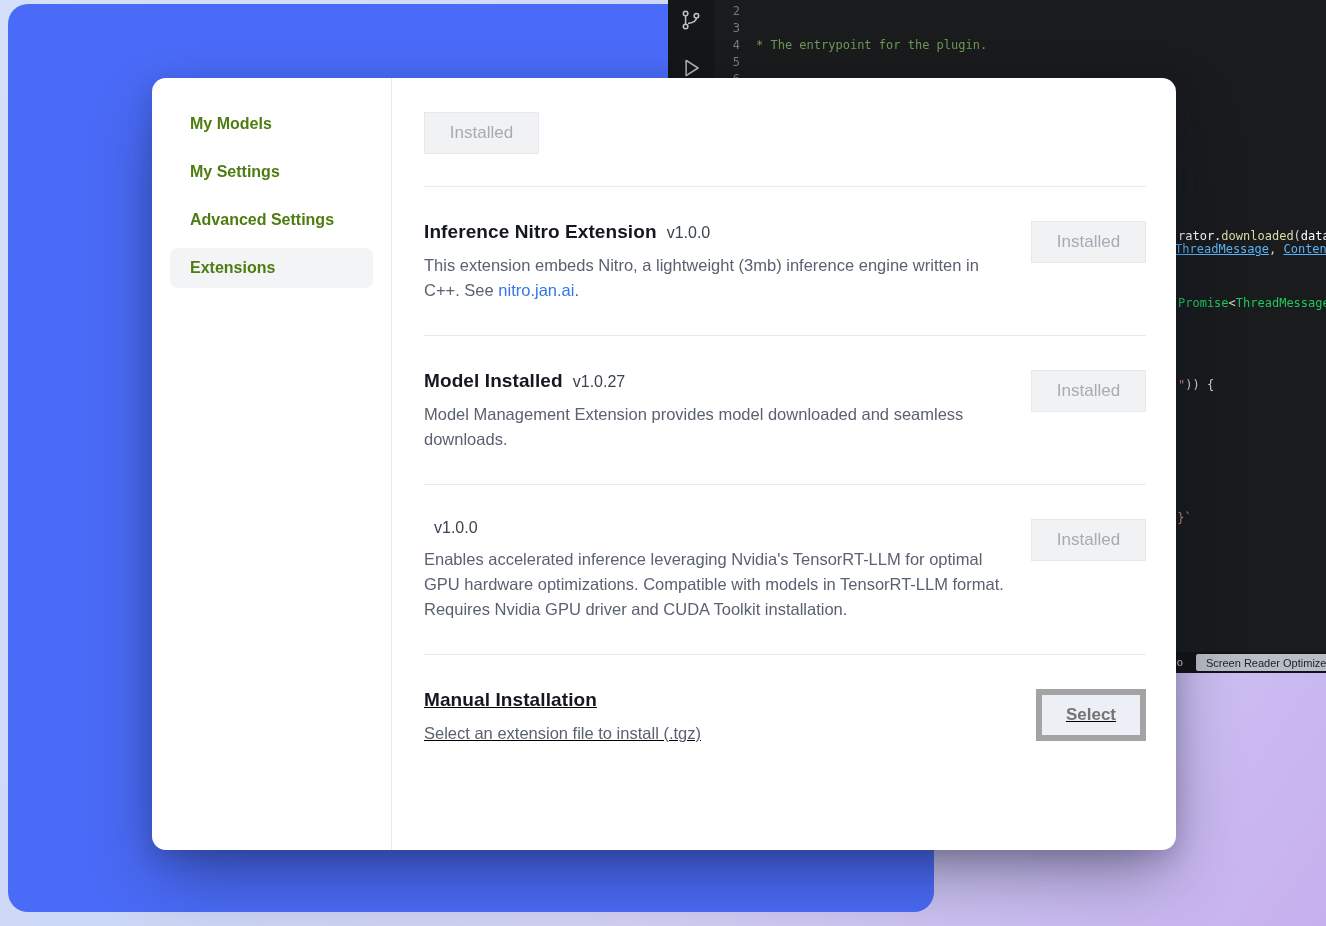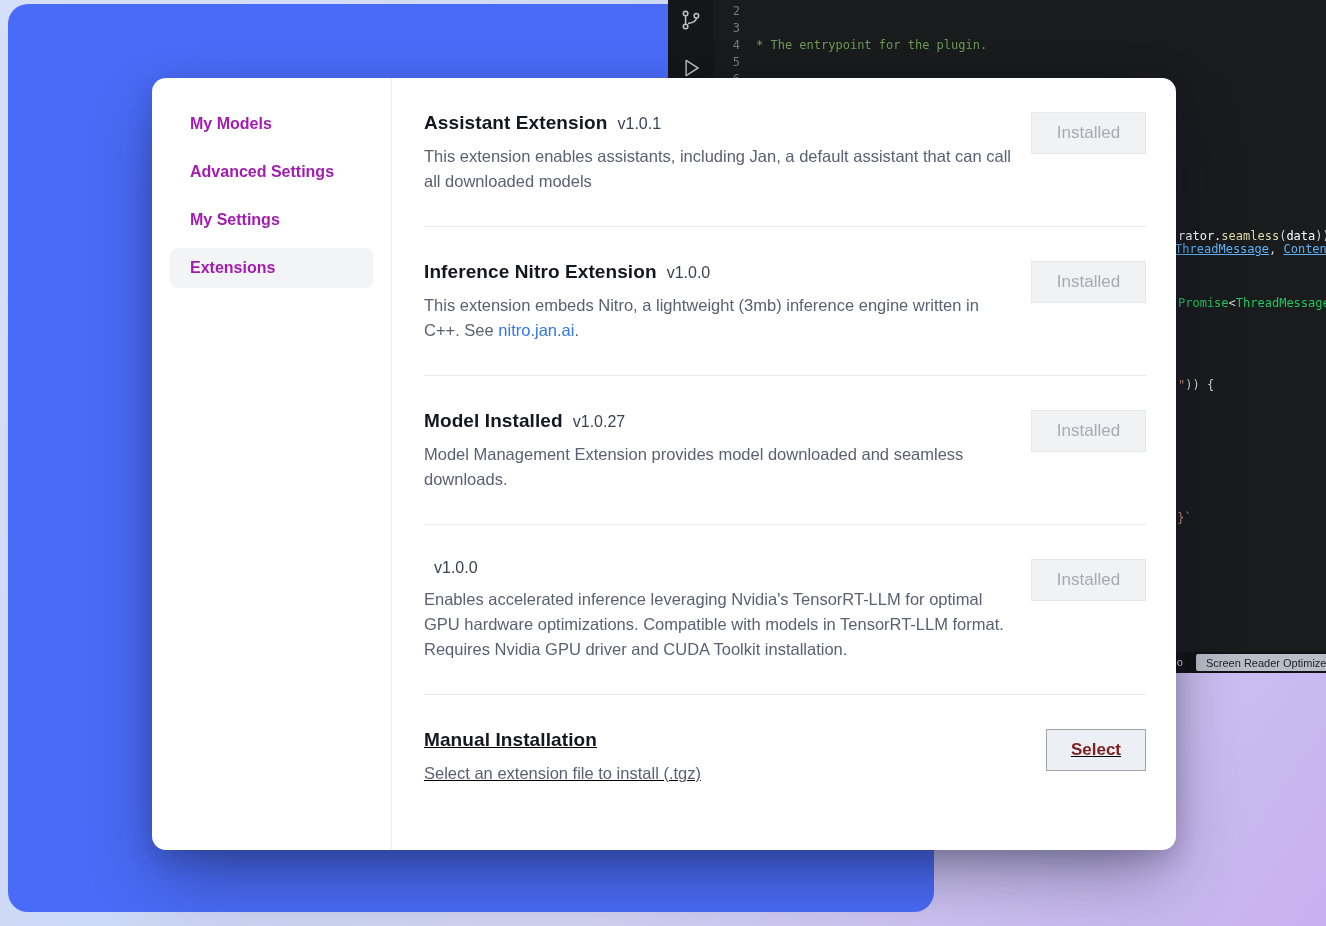--- a/index.html
+++ b/index.html
@@ -63,21 +63,21 @@
 
   
   .modal {
     position:absolute; left:152px; top:78px; width:1024px; height:772px;
     background:#ffffff; border-radius:14px; z-index:3; display:flex; overflow:hidden;
     box-shadow:0 30px 70px -10px rgba(15,23,42,.45), 0 8px 24px rgba(15,23,42,.18);
   }
   .sidebar { width:240px; border-right:1px solid #e9eaee; padding:26px 18px; flex:none; }
   .side-item {
     padding:11px 20px; border-radius:8px; margin-bottom:8px;
-    font-size:16px; font-weight:700; color:#a21caf; cursor:pointer; white-space:nowrap;
+    font-size:16px; font-weight:700; color:#4d7c0f; cursor:pointer; white-space:nowrap;
   }
   .side-item.active { background:#f3f4f6; }
 
   .content { flex:1; padding:0 30px 0 32px; overflow:hidden; }
   .ext-row {
     display:flex; justify-content:space-between; align-items:flex-start;
     padding:34px 0 32px; border-bottom:1px solid #e8eaee;
   }
   .ext-row.last { border-bottom:none;text-decoration:underline; }
   .ext-info { max-width:588px; }
@@ -89,22 +89,22 @@
 
   .btn {
     flex:none; border-radius:0; font-size:17px; cursor:pointer;
     font-family:"Liberation Sans","DejaVu Sans",sans-serif;
   }
   .btn-installed {
     min-width:115px; padding:10px 18px; text-align:center;
     background:#f1f2f4; border:1px solid #e7e8ea; color:#a6abb4; font-weight:500;
   }
   .btn-select {
-    padding:10px 24px; background:#eceff5; border:1px solid #a3a3a3;
-    color:#7f1d1d; font-weight:700;
+    padding:10px 24px; background:#eceff5; border:6px solid #a3a3a3;
+    color:#737373; font-weight:700;
   }
 </style>
 </head>
 <body>
 
 <div class="page">
 
   <div class="blue-panel"></div>
 
   <div class="editor">
@@ -133,50 +133,43 @@
     </div>
 
     <div class="code-lines">
       <div class="cl"><span class="tok-cm">* The entrypoint for the plugin.</span></div>
       <div class="cl"><span class="tok-cm">*/</span></div>
       <div class="cl"></div>
       <div class="cl"><span class="tok-cm">// Web / extension runtime</span></div>
       <div class="cl"><span class="tok-kw">import </span><span class="tok-pl">{</span><span class="tok-id">log</span><span class="tok-pl">, </span><span class="tok-id">BaseExtension</span><span class="tok-pl">, </span><span class="tok-id">MessageEvent</span><span class="tok-pl">, </span><span class="tok-id">MessageRequest</span><span class="tok-pl">, </span><span class="tok-id">ThreadMessage</span><span class="tok-pl">, </span><span class="tok-id">ContentType</span></div>
     </div>
 
-    <div class="frag" style="left:510px;top:229px"><span class="tok-var">rator.</span><span class="tok-fn">seamless</span><span class="tok-pl">(</span><span class="tok-var">data</span><span class="tok-pl">));</span></div>
+    <div class="frag" style="left:510px;top:229px"><span class="tok-var">rator.</span><span class="tok-fn">downloaded</span><span class="tok-pl">(</span><span class="tok-var">data</span><span class="tok-pl">));</span></div>
     <div class="frag" style="left:510px;top:296px"><span class="tok-ty">Promise</span><span class="tok-pl">&lt;</span><span class="tok-ty">ThreadMessage</span></div>
     <div class="frag" style="left:510px;top:378px"><span class="tok-str">"</span><span class="tok-pl">)) {</span></div>
     <div class="frag" style="left:502px;top:511px"><span class="tok-str">t}`</span></div>
 
     <div class="statusbar">
       <span class="lang">go</span>
       <span class="chip">Screen Reader Optimize</span>
     </div>
   </div>
 
   <div class="modal">
 
     <nav class="sidebar">
       <div class="side-item">My Models</div>
+      <div class="side-item">My Settings</div>
       <div class="side-item">Advanced Settings</div>
-      <div class="side-item">My Settings</div>
       <div class="side-item active">Extensions</div>
     </nav>
 
     <main class="content">
 
       <div class="ext-row">
-        <div class="ext-info">
-          <div class="ext-head">
-            <span class="ext-title">Assistant Extension</span>
-            <span class="ext-version">v1.0.1</span>
-          </div>
-          <p class="ext-desc">This extension enables assistants, including Jan, a default assistant that can call all downloaded models</p>
-        </div>
         <button class="btn btn-installed">Installed</button>
       </div>
 
       <div class="ext-row">
         <div class="ext-info">
           <div class="ext-head">
             <span class="ext-title">Inference Nitro Extension</span>
             <span class="ext-version">v1.0.0</span>
           </div>
           <p class="ext-desc"><span>This extension embeds Nitro, a lightweight (3mb) inference engine written in C++. See </span><a class="desc-link">nitro.jan.ai</a><span>.</span></p>

